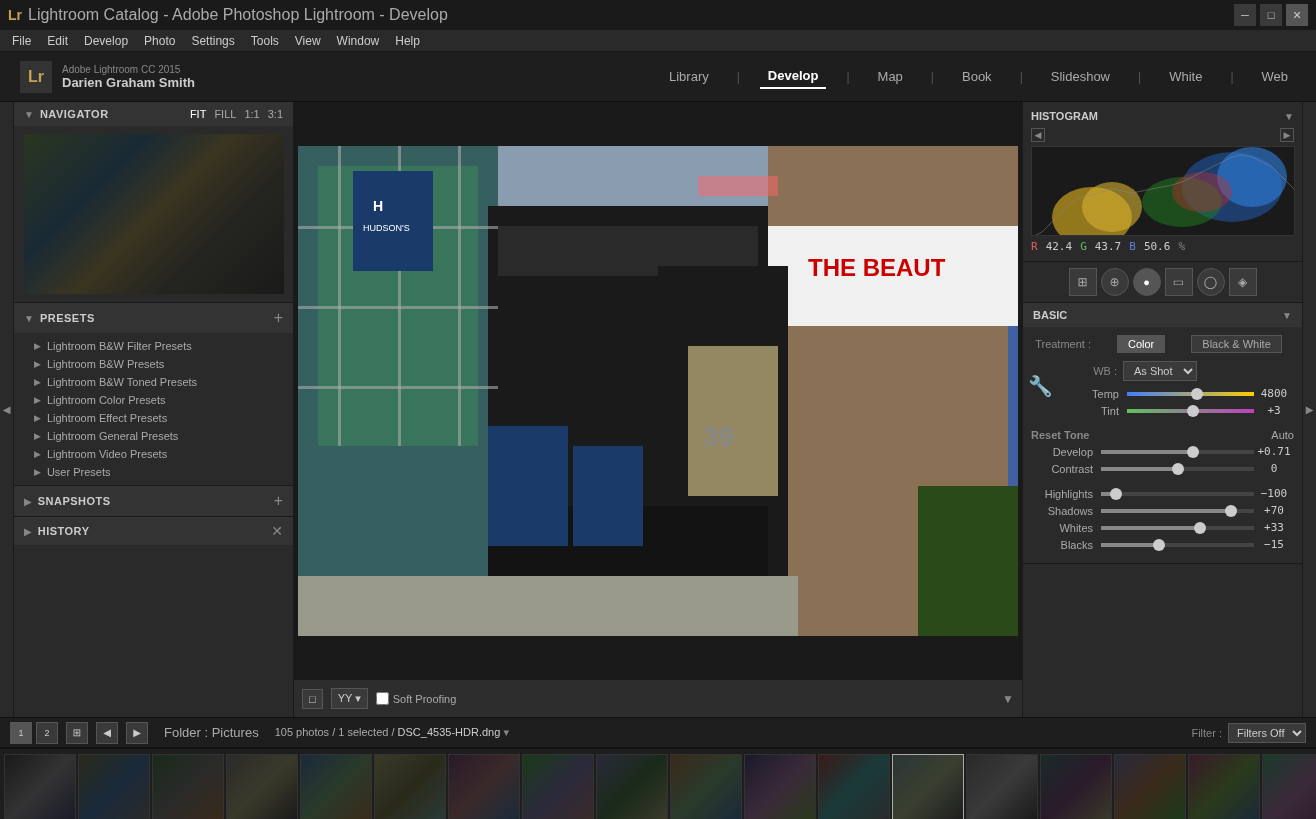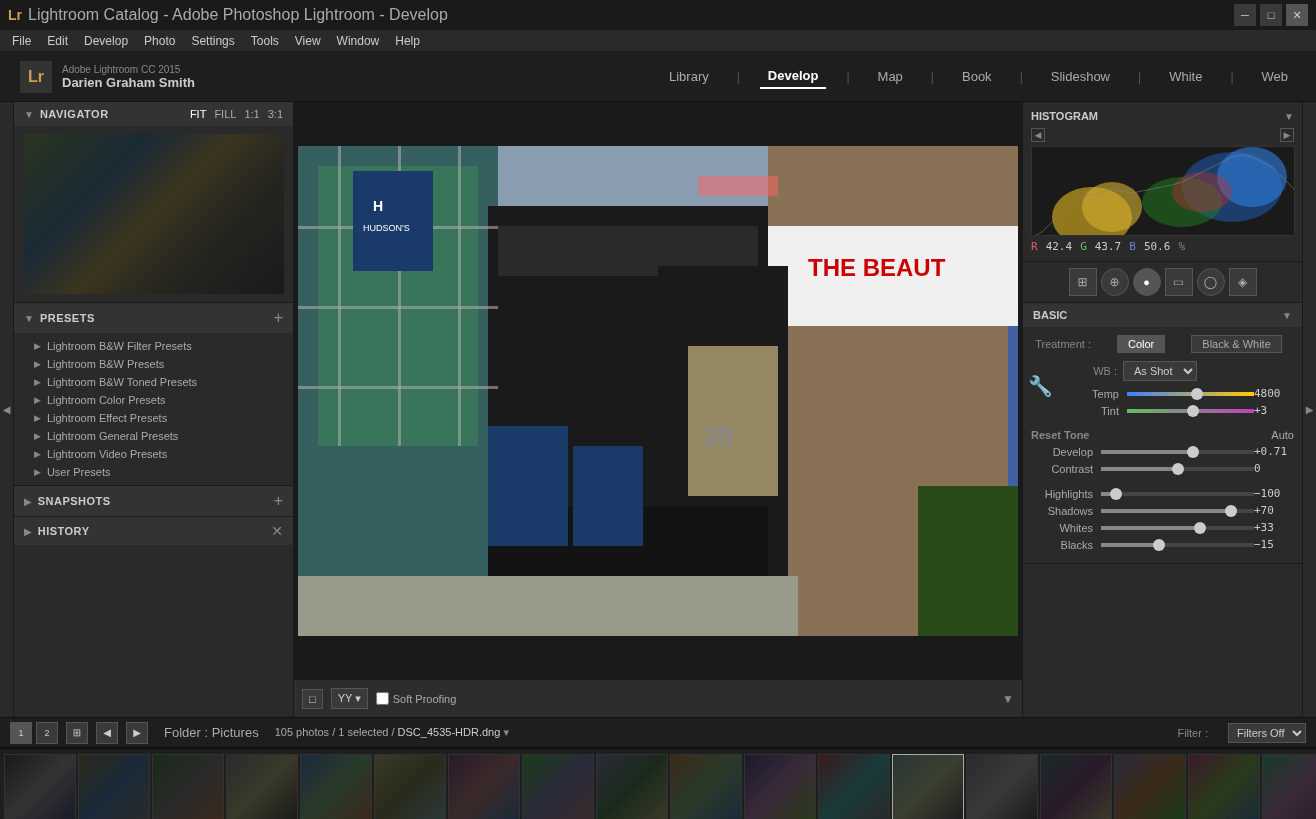--- a/index.html
+++ b/index.html
@@ -112,21 +112,21 @@
     .wb-label { width: 60px; font-size: 11px; color: #888; text-align: right; }
     .wb-select { background: #3a3a3a; border: 1px solid #555; color: #ccc; font-size: 11px; padding: 2px 6px; cursor: pointer; }
 
     .eyedropper { width: 24px; height: 50px; display: flex; align-items: center; justify-content: center; color: #aaa; font-size: 18px; }
 
     .slider-row { display: flex; align-items: center; margin-bottom: 4px; }
     .slider-label { width: 70px; font-size: 11px; color: #aaa; text-align: right; padding-right: 8px; }
     .slider-track { flex: 1; height: 4px; background: #444; position: relative; cursor: pointer; }
     .slider-fill { height: 100%; background: #888; }
     .slider-thumb { width: 12px; height: 12px; background: #ccc; border-radius: 50%; position: absolute; top: -4px; transform: translateX(-50%); cursor: pointer; }
-    .slider-value { width: 40px; font-size: 11px; color: #ccc; text-align: left; font-family: monospace; }
+    .slider-value { width: 40px; font-size: 11px; color: #ccc; text-align: center; font-family: monospace; }
 
     .reset-auto-row { display: flex; align-items: center; justify-content: space-between; margin: 6px 0 4px; }
     .reset-tone-label { font-size: 11px; color: #888; font-weight: bold; }
     .auto-btn { font-size: 11px; color: #aaa; cursor: pointer; background: none; border: none; }
 
     
     #prev-default-bar { height: 38px; background: #2a2a2a; border-top: 1px solid #1a1a1a; display: flex; align-items: center; gap: 4px; padding: 4px 6px; }
     .psd-btn { flex: 1; height: 26px; background: #3a3a3a; border: 1px solid #555; color: #ccc; font-size: 12px; cursor: pointer; display: flex; align-items: center; justify-content: center; }
 
     
@@ -135,21 +135,21 @@
     .film-thumb.selected { border-color: #aaa; }
     .film-thumb-inner { width: 100%; height: 100%; background: linear-gradient(135deg, #2a2a2a, #3a3a3a, #2a2a3a); }
 
     
     #bottom-toolbar { height: 30px; background: #1e1e1e; display: flex; align-items: center; padding: 0 10px; border-top: 1px solid #111; }
     #filmstrip-controls { display: flex; align-items: center; gap: 8px; flex: 1; }
     .fs-btn { width: 22px; height: 22px; background: #3a3a3a; border: 1px solid #555; color: #ccc; display: flex; align-items: center; justify-content: center; font-size: 10px; cursor: pointer; }
     .view-toggle { display: flex; align-items: center; gap: 4px; }
     .vt-btn { width: 22px; height: 22px; background: #3a3a3a; border: 1px solid #555; color: #ccc; font-size: 9px; display: flex; align-items: center; justify-content: center; cursor: pointer; }
     .vt-btn.active { background: #555; }
-    #filter-bar { display: flex; align-items: center; gap: 20px; margin-left: auto; }
+    #filter-bar { display: flex; align-items: center; gap: 6px; margin-left: auto; }
     .filter-label { font-size: 11px; color: #888; }
     .filter-select { background: #3a3a3a; border: 1px solid #555; color: #ccc; font-size: 11px; padding: 2px 4px; cursor: pointer; }
 
     
     .collapse-arrow { width: 14px; background: #2a2a2a; border: none; color: #888; cursor: pointer; display: flex; align-items: center; justify-content: center; font-size: 10px; align-self: stretch; }
     #left-collapse { border-right: 1px solid #1a1a1a; }
     #right-collapse { border-left: 1px solid #1a1a1a; }
 
     .panel-expand-btn { color: #888; font-size: 10px; cursor: pointer; }
   </style>

